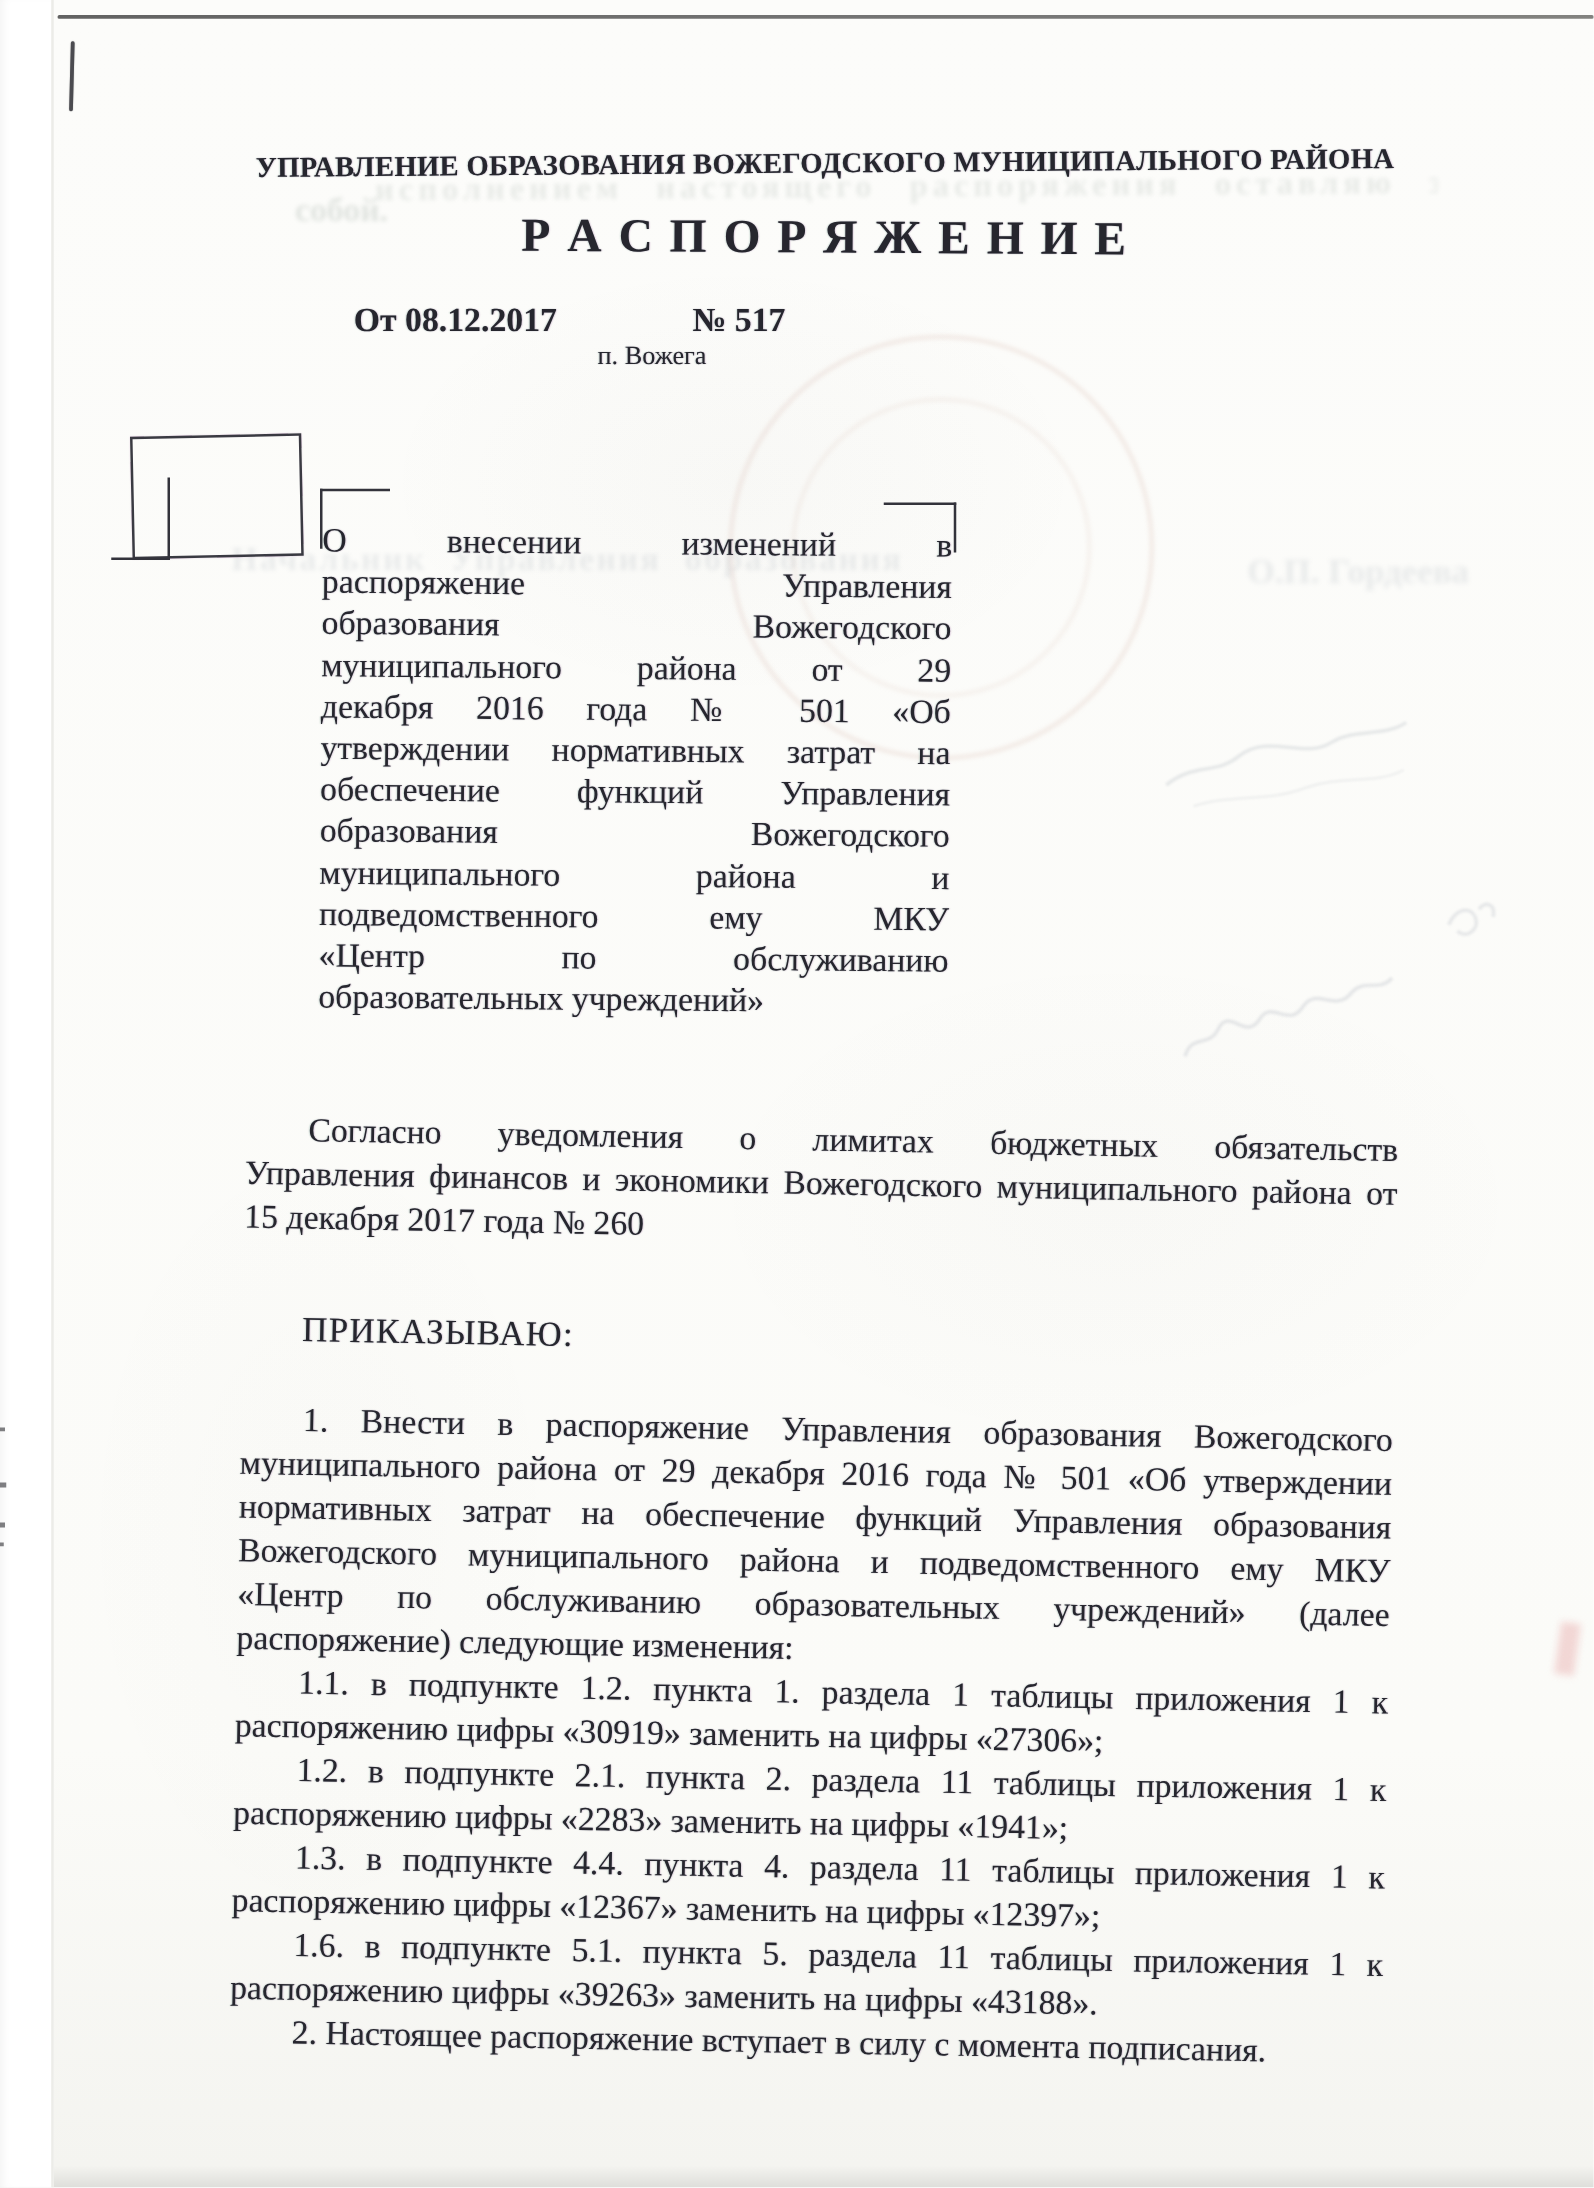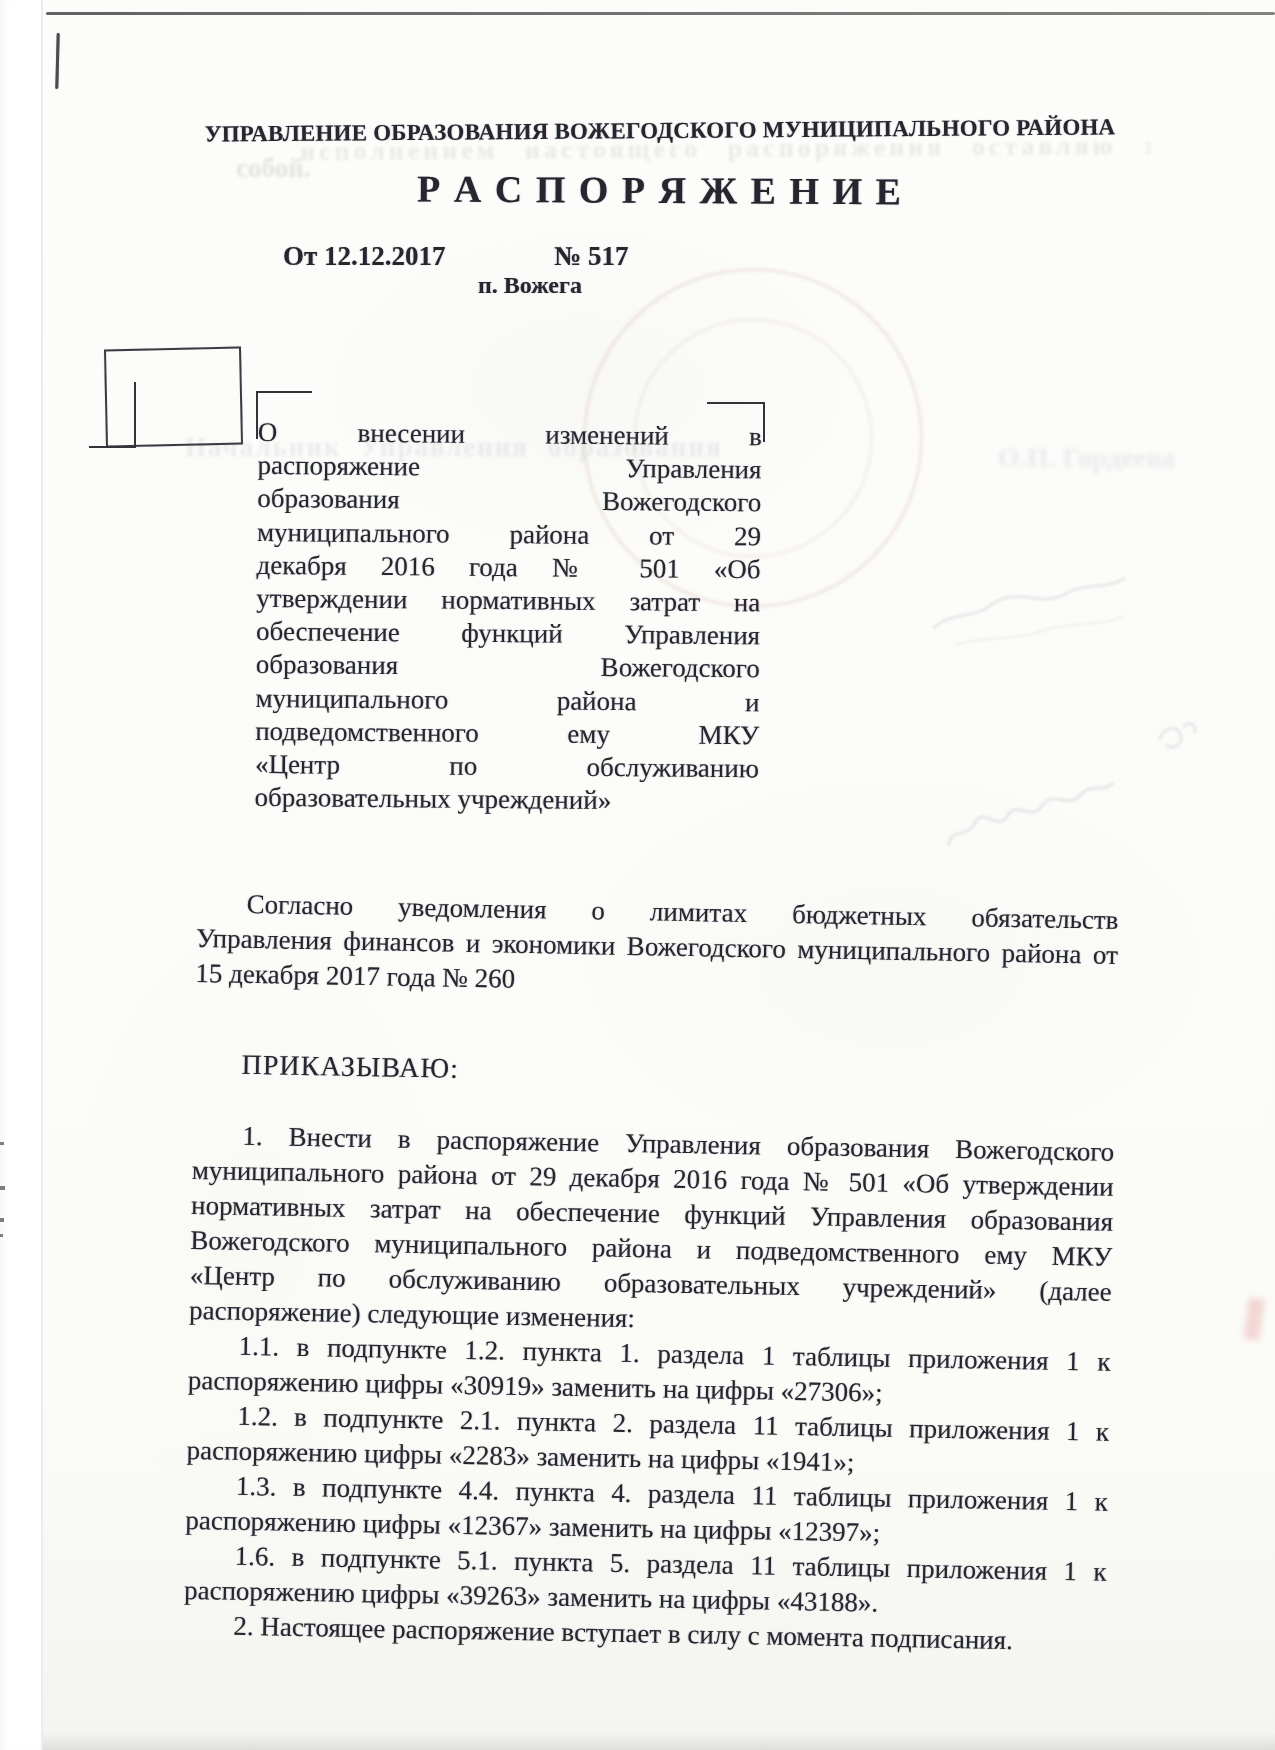--- a/index.html
+++ b/index.html
@@ -45,21 +45,21 @@
     transform:rotate(-.45deg);
   }
   .doc-title{
     position:absolute;left:45px;right:0;top:168px;text-align:center;
     font-weight:bold;font-size:38px;letter-spacing:2px;
     transform:rotate(.35deg);
   }
   .meta-row{position:absolute;left:0;top:241px;width:1275px;font-weight:bold;font-size:27px;}
   .meta-date{position:absolute;left:283px;top:0;}
   .meta-num{position:absolute;left:510px;top:0;margin-left:44px;}
-  .place{position:absolute;left:478px;top:272px;font-weight:bold;font-size:24px;text-align:right;}
+  .place{position:absolute;left:478px;top:272px;font-weight:normal;font-size:21px;text-align:right;}
 
   
   .stamp-box{
     position:absolute;left:105px;top:348px;width:133px;height:94px;
     border:2px solid #3a3a42;transform:rotate(-1.2deg);
     box-shadow:0 0 1px rgba(130,20,130,.35);
   }
   .crop{position:absolute;}
   .crop .h{position:absolute;background:#33333b;height:2px;}
   .crop .v{position:absolute;background:#33333b;width:2px;}
@@ -142,21 +142,21 @@
   <svg class="squiggle" style="left:930px;top:728px;filter:blur(1px);transform:rotate(-10deg);" width="280" height="120" viewBox="0 0 280 120">
     <path d="M10,95 C 18,78 30,92 40,78 C 52,62 60,92 74,76 C 86,62 96,88 110,72 C 124,58 134,82 150,68 C 162,58 172,72 184,62" fill="none" stroke="rgba(150,158,172,0.42)" stroke-width="3"></path>
     <path d="M236,28 C 244,16 256,16 258,26 C 260,36 248,42 242,34 M262,20 C 268,14 276,18 272,28" fill="none" stroke="rgba(150,158,172,0.40)" stroke-width="3"></path>
   </svg>
   <div class="pink-smudge"></div>
 
   <div class="header-line ink">УПРАВЛЕНИЕ ОБРАЗОВАНИЯ ВОЖЕГОДСКОГО МУНИЦИПАЛЬНОГО РАЙОНА</div>
   <div class="doc-title ink">Р А С П О Р Я Ж Е Н И Е</div>
 
   <div class="meta-row">
-    <span class="meta-date ink">От  12.12.2017</span>
+    <span class="meta-date ink">От  08.12.2017</span>
     <span class="meta-num ink">№  517</span>
   </div>
   <div class="place ink">п. Вожега</div>
 
   <div class="stamp-box"></div>
   <div class="crop crop-l" style="left:134px;top:378px;width:2px;height:70px;">
     <span class="v"></span>
       <span class="h"></span>
   </div>
   <div class="crop crop-tl" style="left:256px;top:391px;width:60px;height:50px;">

